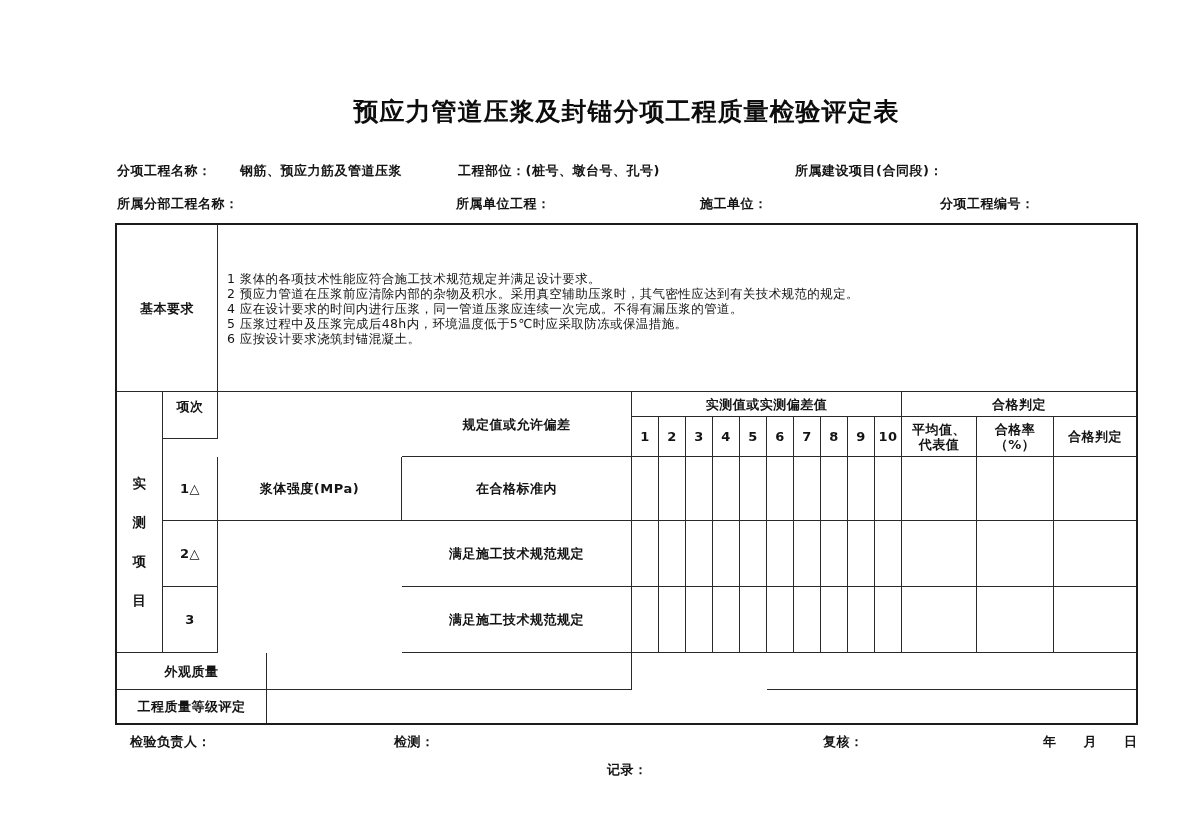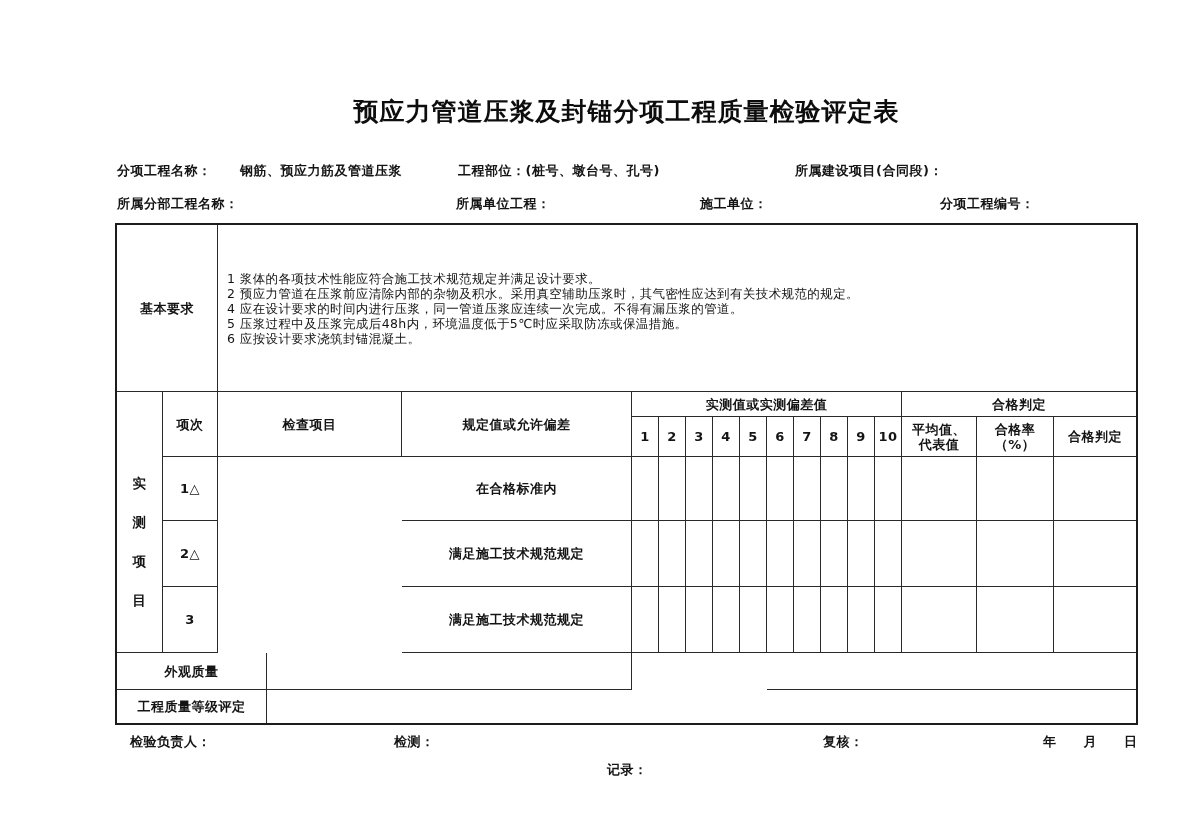--- a/index.html
+++ b/index.html
@@ -54,32 +54,32 @@
     <div>2 预应力管道在压浆前应清除内部的杂物及积水。采用真空辅助压浆时，其气密性应达到有关技术规范的规定。</div>
     <div>4 应在设计要求的时间内进行压浆，同一管道压浆应连续一次完成。不得有漏压浆的管道。</div>
     <div>5 压浆过程中及压浆完成后48h内，环境温度低于5℃时应采取防冻或保温措施。</div>
     <div>6 应按设计要求浇筑封锚混凝土。</div>
   </div>
 
   <div class="cell vcell" style="left:0;top:167px;width:46px;height:261px;">
     <div class="vtext">实测项目</div>
   </div>
 
-  <div class="cell" style="left:46px;top:167px;width:55px;height:65px;">项次</div>
-  <div class="cell" style="left:101px;top:167px;width:184px;height:65px;">检查项目</div>
+  <div class="cell" style="left:46px;top:149px;width:55px;height:65px;">项次</div>
   <div class="cell" style="left:285px;top:167px;width:230px;height:65px;">规定值或允许偏差</div>
   <div class="cell" style="left:515px;top:167px;width:270px;height:25px;">实测值或实测偏差值</div>
   <div class="cell nr" style="left:785px;top:167px;width:234px;height:25px;">合格判定</div>
   <div class="cell pre" style="left:785px;top:192px;width:75px;height:40px;">平均值、
 代表值</div>
   <div class="cell pre" style="left:860px;top:192px;width:77px;height:40px;">合格率
 （%）</div>
   <div class="cell nr" style="left:937px;top:192px;width:82px;height:40px;">合格判定</div>
 
   <div class="cell" style="left:46px;top:232px;width:55px;height:64px;">1△</div>
+  <div class="cell" style="left:101px;top:232px;width:184px;height:64px;">浆体强度(MPa)</div>
   <div class="cell" style="left:285px;top:232px;width:230px;height:64px;">在合格标准内</div>
 
   <div class="cell" style="left:46px;top:296px;width:55px;height:66px;">2△</div>
   <div class="cell" style="left:285px;top:296px;width:230px;height:66px;">满足施工技术规范规定</div>
 
   <div class="cell" style="left:46px;top:362px;width:55px;height:66px;">3</div>
   <div class="cell" style="left:285px;top:362px;width:230px;height:66px;">满足施工技术规范规定</div>
 
   <div id="grid-cells">
       <div class="cell" style="left: 515px; top: 192px; width: 27px; height: 40px;">1</div>

